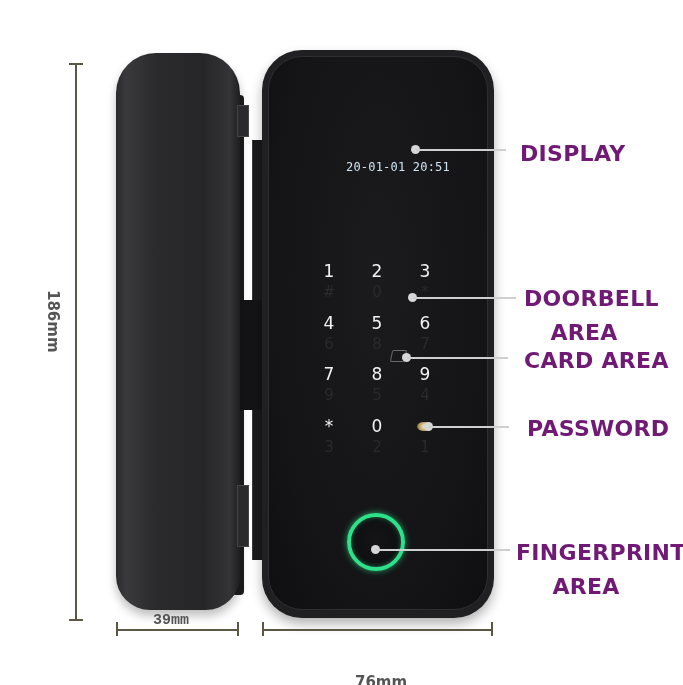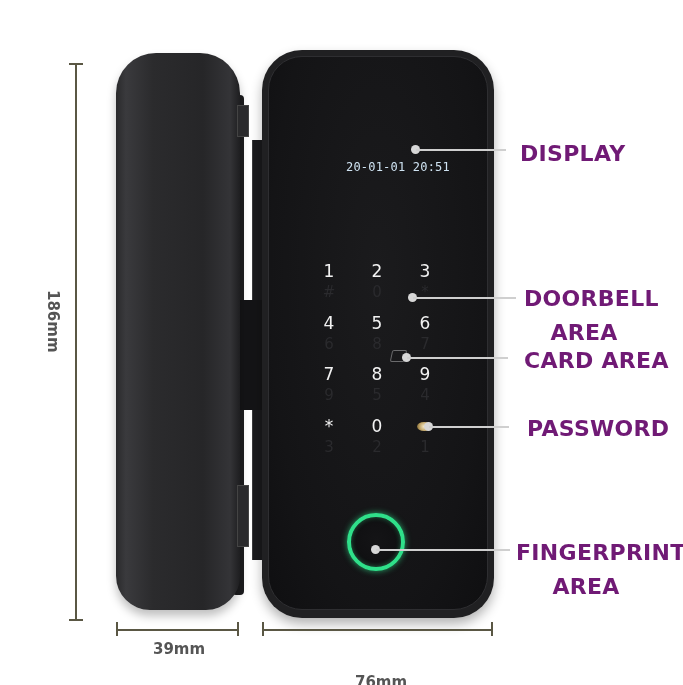--- a/index.html
+++ b/index.html
@@ -129,18 +129,18 @@
 <div class="abs callout-label" style="left:527px; top:416px;">PASSWORD</div>
 
 <div class="abs dot" style="left:371px; top:545px;"></div>
 <div class="abs line" style="left:376px; top:549px; width:134px;"></div>
 <div class="abs callout-label" style="left:516px; top:540px; width:140px;text-align:center;">FINGERPRINT</div>
 <div class="abs callout-label" style="left:516px; top:574px; width:140px;">AREA</div>
 
 <div class="abs dim-h" style="left:116px; width:123px;"></div>
 <div class="abs dim-h-cap" style="left:116px;"></div>
 <div class="abs dim-h-cap" style="left:237px;"></div>
-<div class="abs dim-label" style="left:153px; top:640px;">39mm</div>
+<div class="abs dim-label" style="left:153px; top:612px;font-family:Liberation Mono, monospace;">39mm</div>
 
 <div class="abs dim-h" style="left:262px; width:231px;"></div>
 <div class="abs dim-h-cap" style="left:262px;"></div>
 <div class="abs dim-h-cap" style="left:491px;"></div>
 <div class="abs dim-label" style="left:355px; top:673px;">76mm</div>
 
 </body></html>

